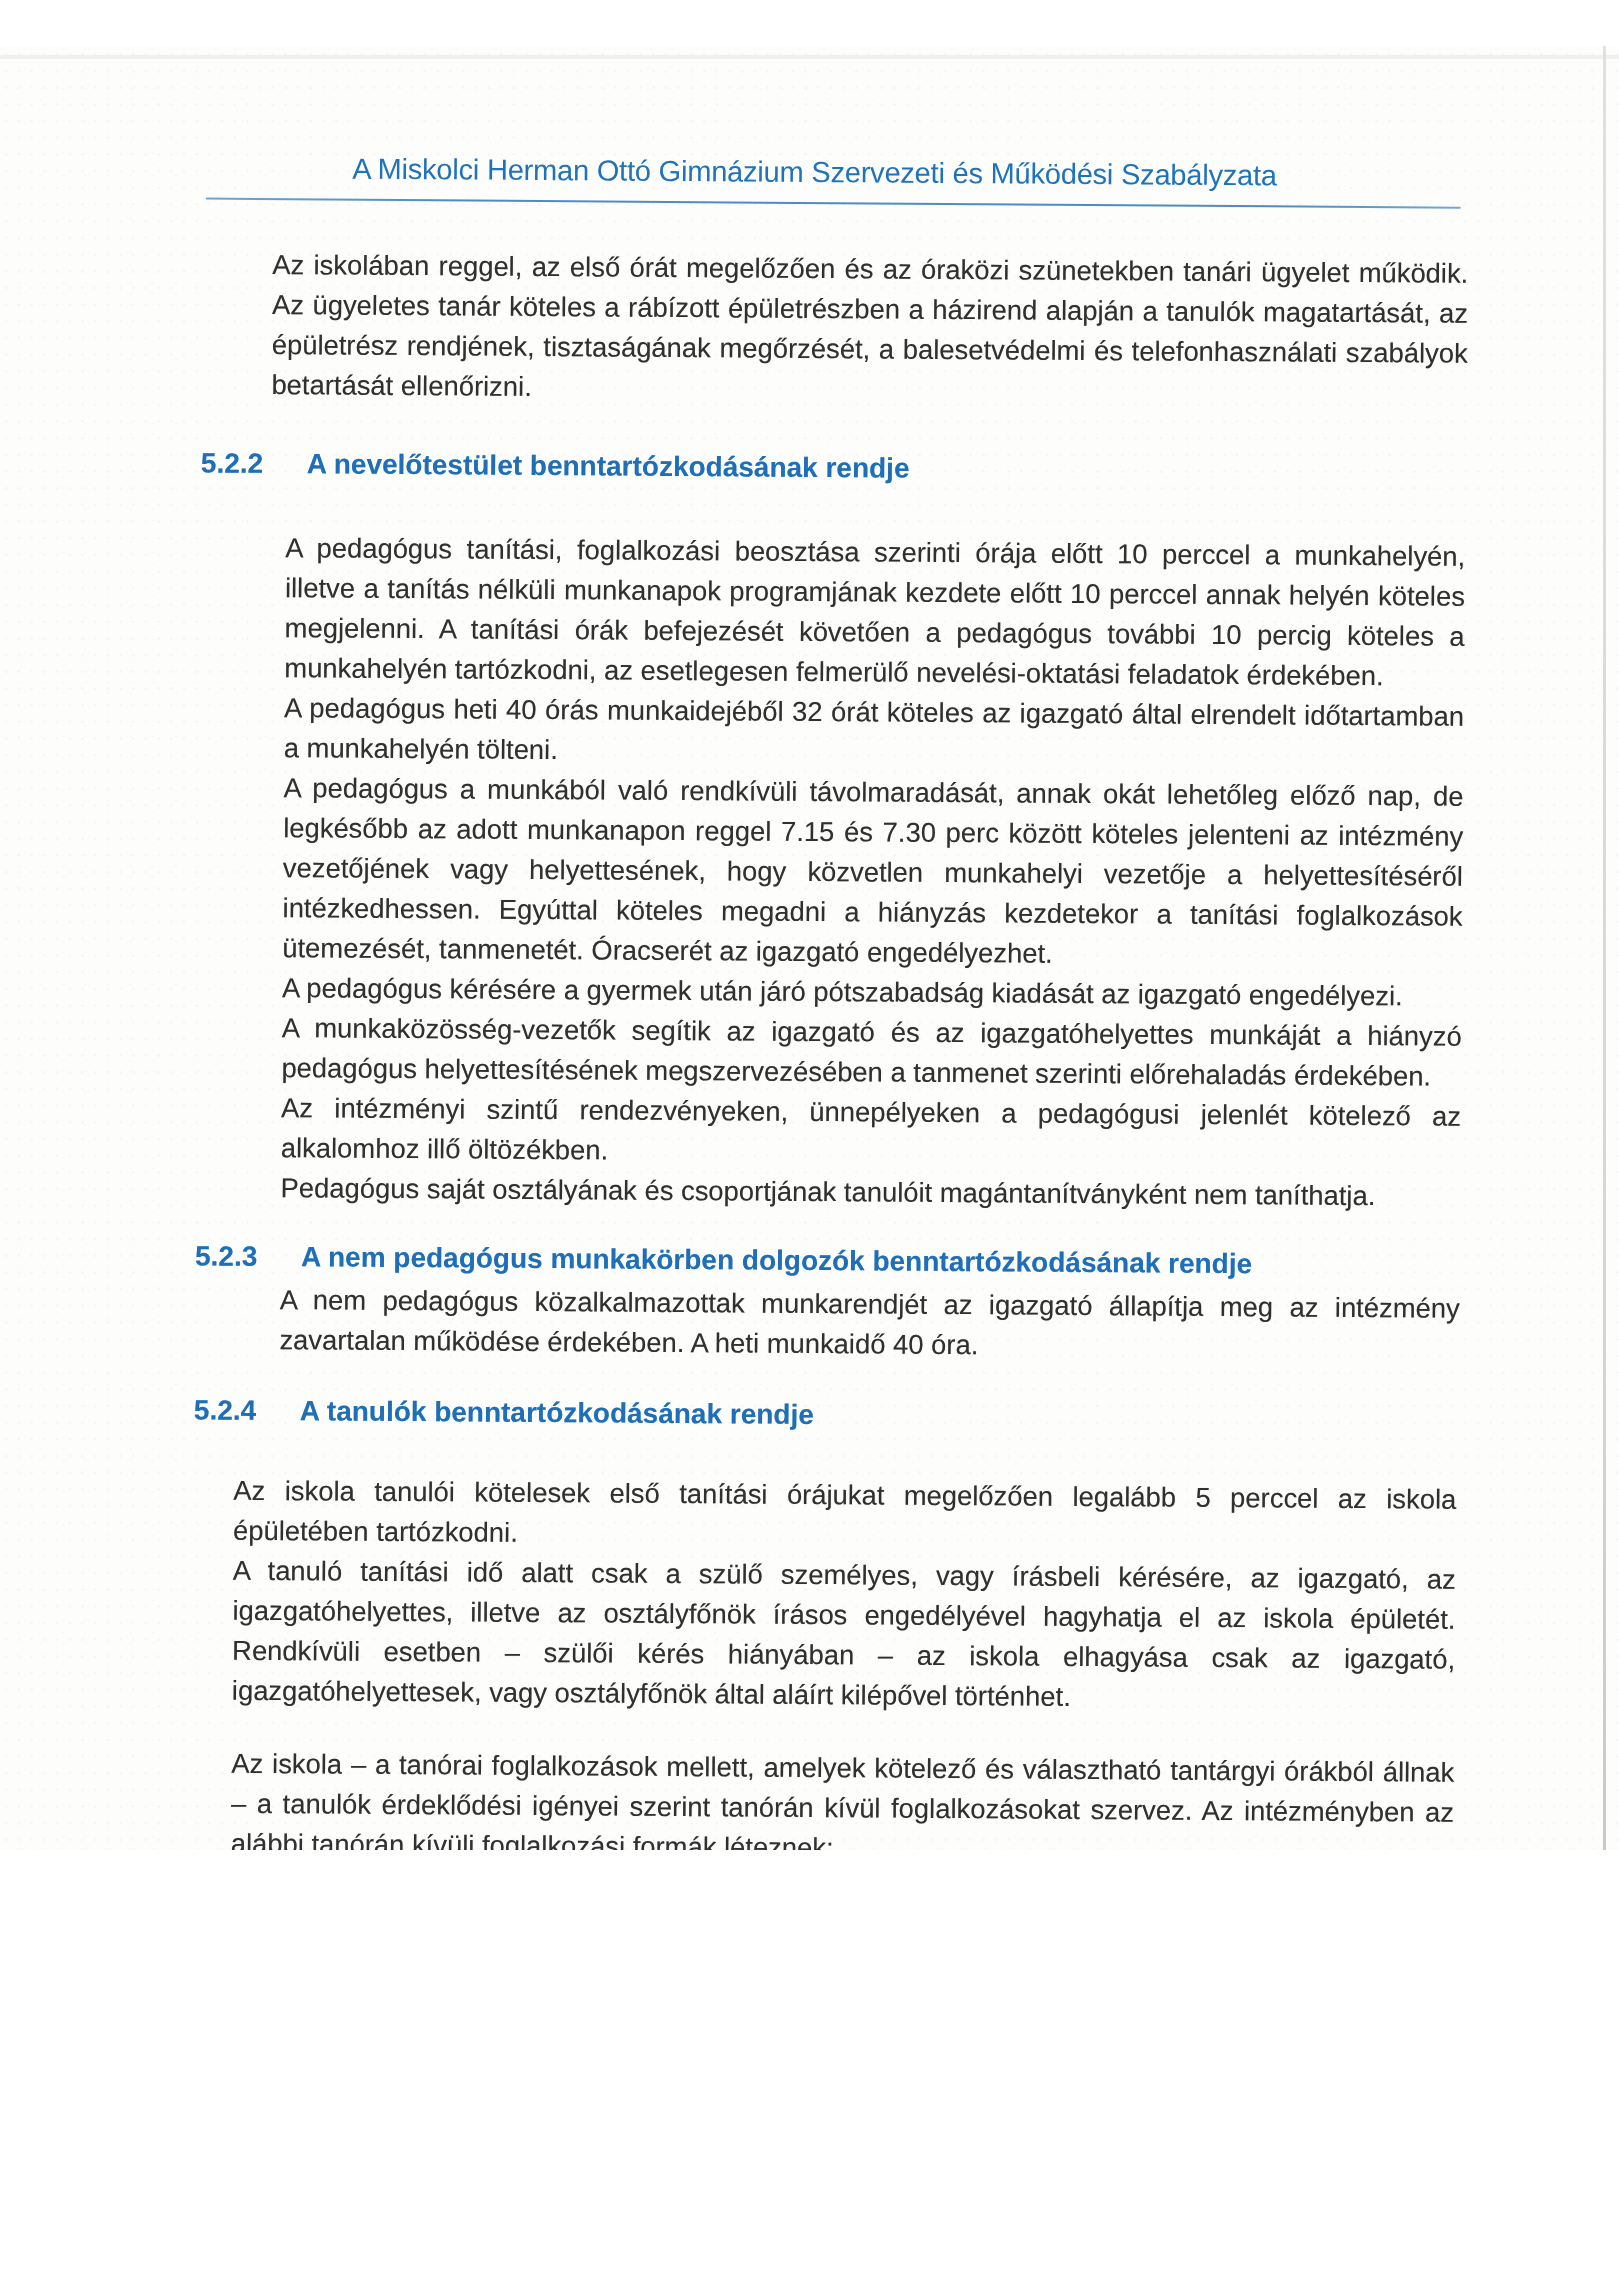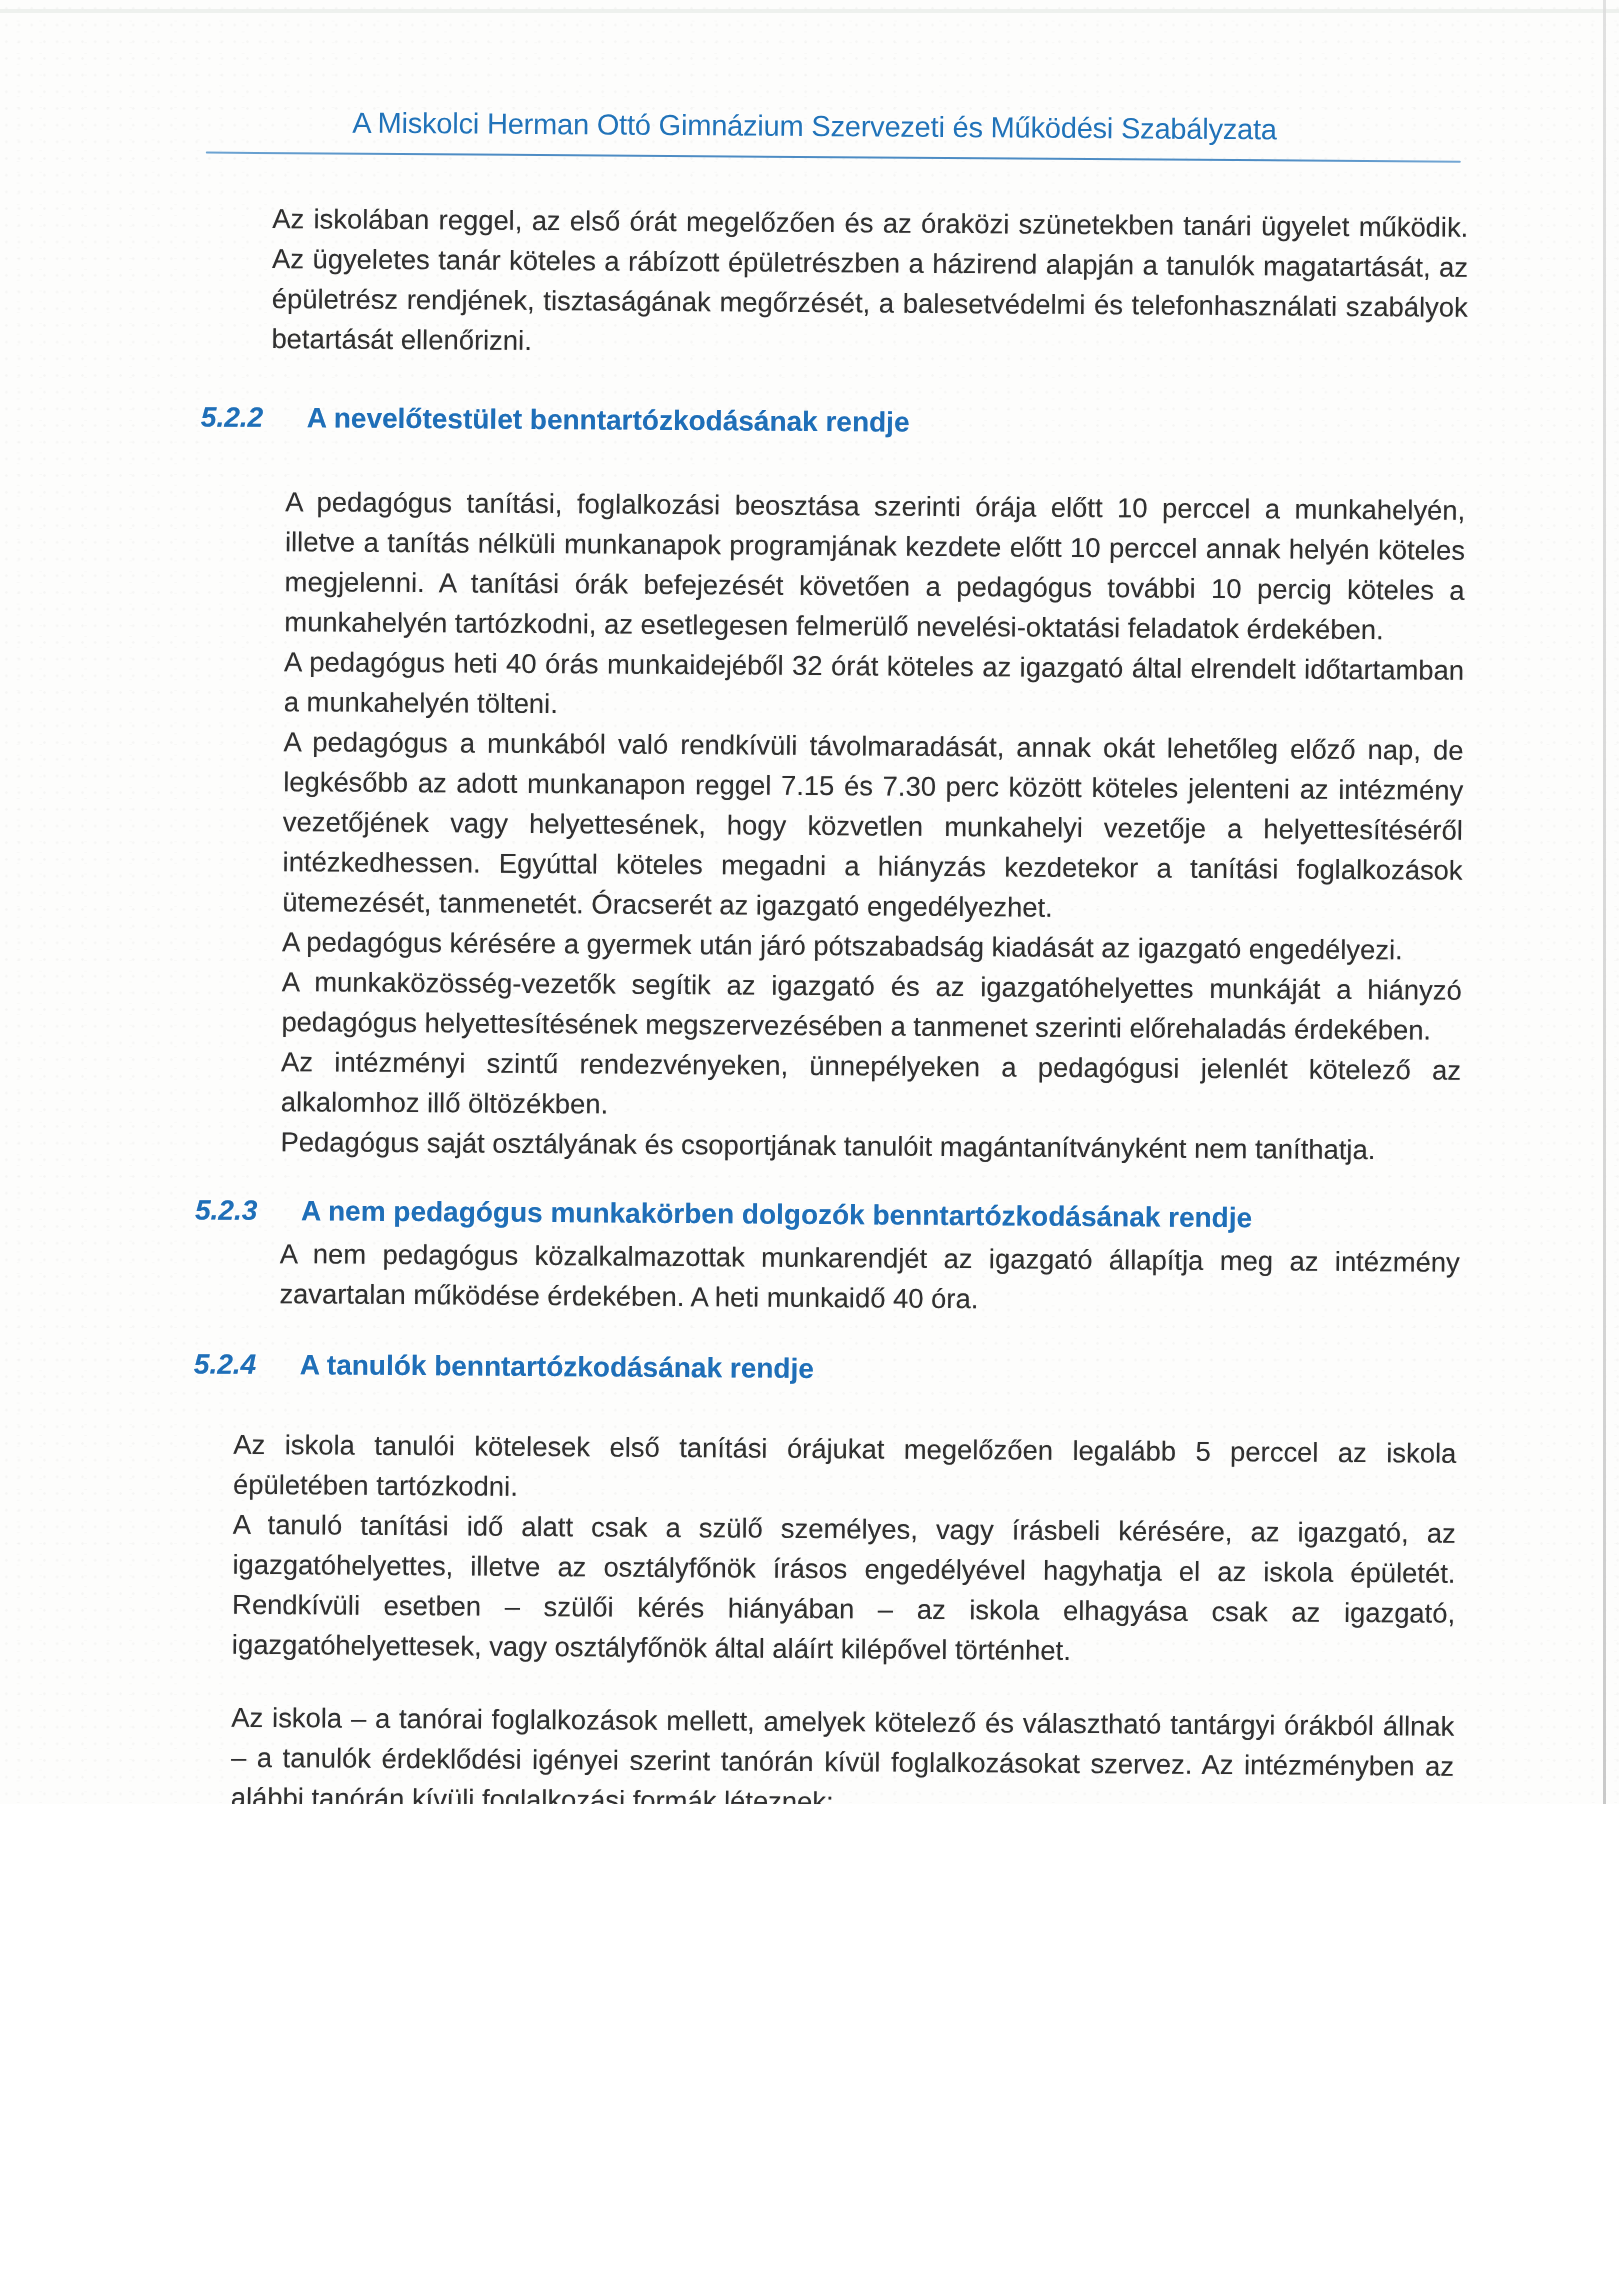--- a/index.html
+++ b/index.html
@@ -7,20 +7,21 @@
 
   .page{
     position:relative;width:1619px;height:1804px;overflow:hidden;
     background-color:#fdfdfc;
     background-image:radial-gradient(rgba(110,110,105,0.05) 1px, transparent 1.3px),
                      radial-gradient(rgba(120,120,115,0.04) 1px, transparent 1.2px);
     background-size:12.7px 16.7px, 22.5px 10.8px;
     background-position:0 0, 6.9px 4.9px;
     font-family:"Liberation Sans", sans-serif;
     color:#313131;
+    margin-top:46px;
   }
 
   
   .content{position:absolute;inset:0;transform:rotate(0.42deg);transform-origin:50% 45%;}
 
   .doc-title{
     margin:108px 167px 0 167px;
     text-align:center;
     font-size:29px;line-height:36px;font-weight:400;
     color:#2173b9;letter-spacing:-0.2px;
@@ -41,21 +42,21 @@
 
   .intro{margin:45px 0 0 268px;width:1196px;}
 
   .section-heading{
     display:flex;align-items:baseline;
     margin-left:198px;
     font-size:28px;line-height:35px;font-weight:700;
     color:#1f6fb8;
     text-shadow:0 0 0.6px rgba(31,111,184,0.4);
   }
-  .section-heading .sec-num{flex:0 0 106px;font-weight:700;font-style:italic;}
+  .section-heading .sec-num{flex:0 0 106px;font-weight:700;}
   .h522{margin-top:41px;}
   .h523{margin-top:31px;}
   .h524{margin-top:33px;}
 
   .sec-body-522{margin-left:283px;width:1180px;}
   .sec-body-522 p.first{margin-top:47px;}
   .sec-body-523{margin-left:283px;width:1180px;}
   .sec-body-523 p.first{margin-top:5.9px;}
   .sec-body-524{margin-left:238px;width:1223px;}
   .sec-body-524 p.first{margin-top:43px;}

